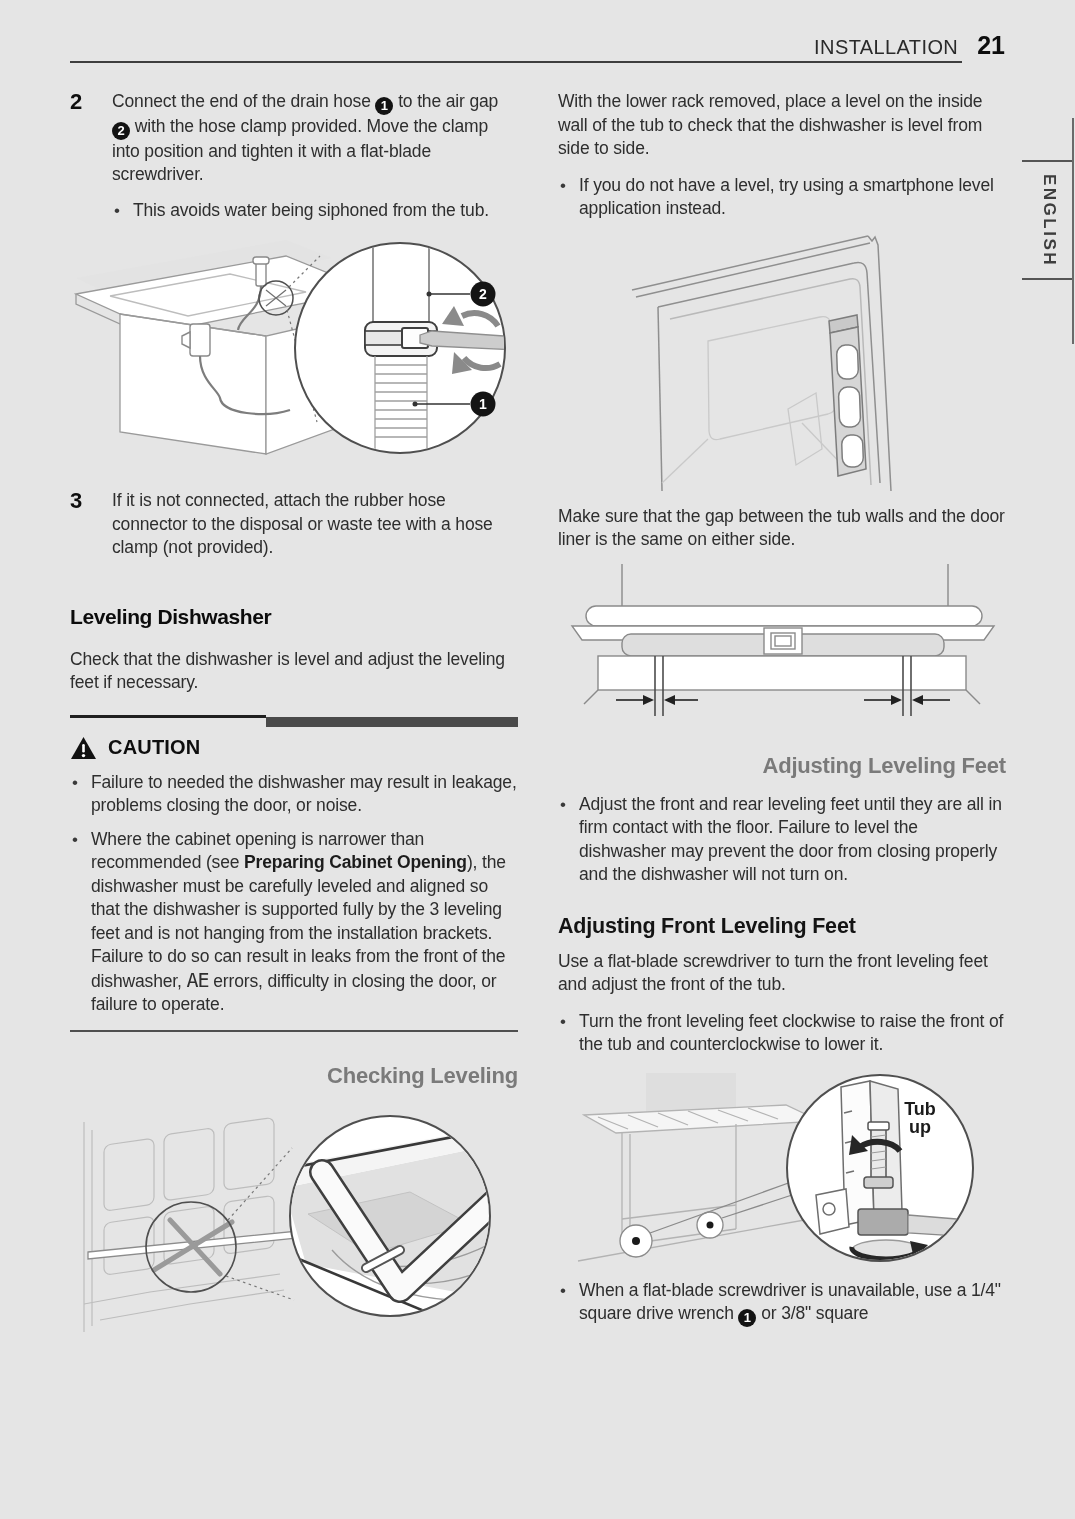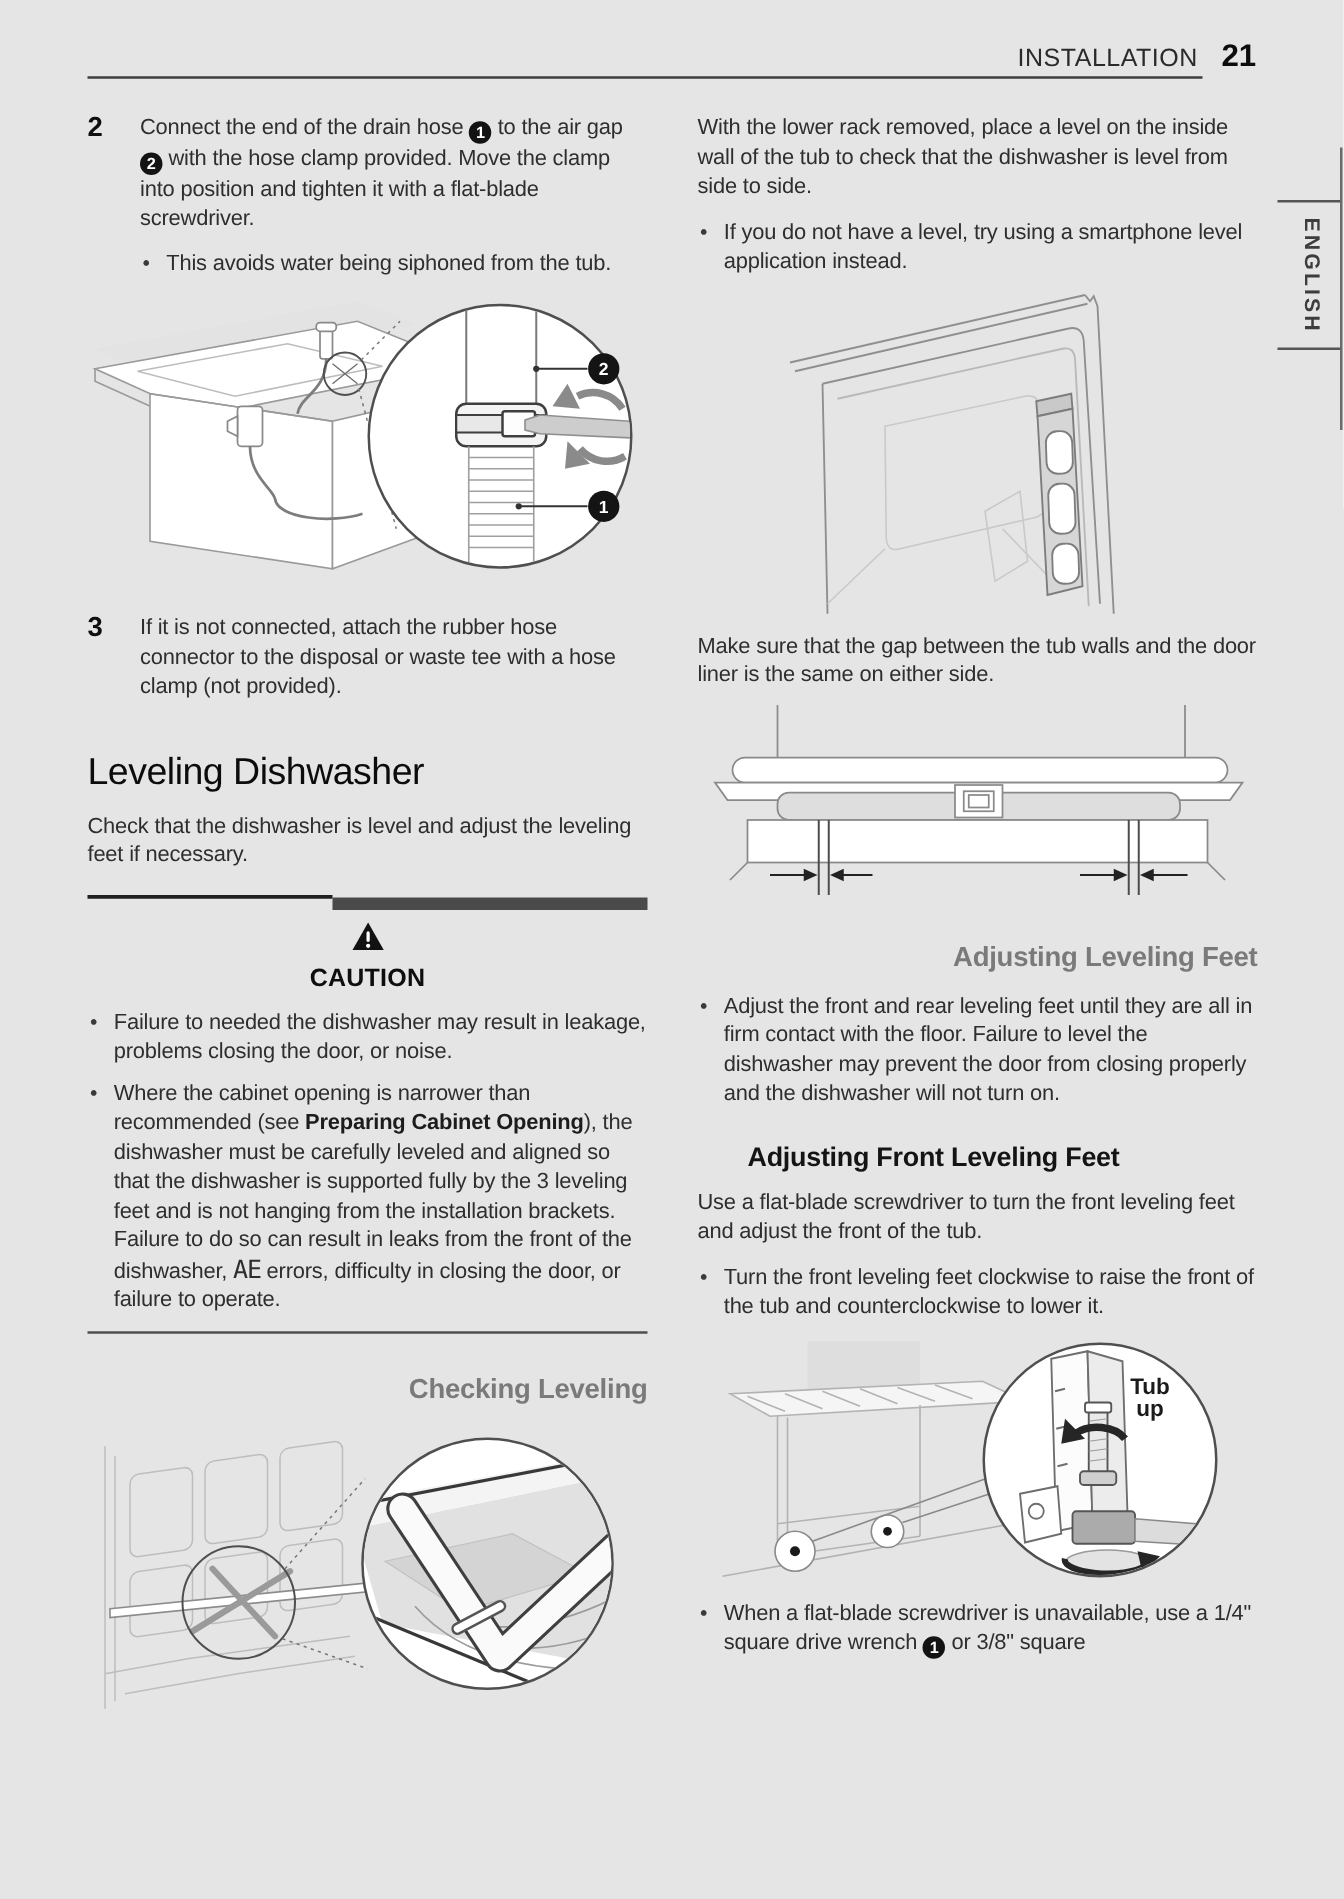--- a/index.html
+++ b/index.html
@@ -31,30 +31,30 @@
   .step-num { font-size:22px; font-weight:700; color:#0f0f0f; line-height:24px; }
   .bullet { display:grid; grid-template-columns:21px 1fr; }
   .bullet .bm { line-height:23.5px; }
   .bullet .bm::before { content:"•"; font-size:17px; color:#3a3a3a; padding-left:2px; }
   .mt12{margin-top:12px;} .mt10{margin-top:10px;} .mt11{margin-top:11px;}
   .mt13{margin-top:13px;} .mt14{margin-top:14px;} .mt15{margin-top:15px;} .mt20{margin-top:20px;} .mt22{margin-top:22px;}
   .mt27{margin-top:27px;} .mt30{margin-top:30px;} .mt36{margin-top:36px;} .mt40{margin-top:40px;}
   .cnum { display:inline-flex; width:18px; height:18px; border-radius:50%; background:#131313;
     color:#fff; font-size:13px; font-weight:700; align-items:center; justify-content:center;
     vertical-align:-3px; letter-spacing:0; }
-  .h1 { font-size:30px; line-height:34px; font-weight:400; color:#0c0c0c; letter-spacing:-0.4px; }
+  .h1 { font-size:21px; line-height:34px; font-weight:700; color:#0c0c0c; letter-spacing:-0.4px; }
   .h2 { font-size:22px; line-height:28px; font-weight:700; color:#7a7a7a; letter-spacing:-0.2px;text-align:right; }
-  .h3 { font-size:21.5px; line-height:25px; font-weight:700; color:#141414; letter-spacing:-0.2px;margin-left:40px; }
+  .h3 { font-size:21.5px; line-height:25px; font-weight:700; color:#141414; letter-spacing:-0.2px; }
   strong { font-weight:700; color:#1c1c1c; }
   .seg7 { font-family:"DejaVu Sans Mono", monospace; font-size:20px; letter-spacing:-1px; }
   
   .c-bar { position:relative; height:12px; }
   .c-bar-thin { position:absolute; left:0; top:0; width:196px; height:3px; background:#1f1f1f; }
   .c-bar-thick { position:absolute; left:196px; right:0; top:2px; height:10px; background:#4a4a4a; }
-  .c-head { display:flex; align-items:center; gap:11px; margin-top:9px;flex-direction:column; }
+  .c-head { display:flex; align-items:flex-start; gap:11px; margin-top:9px; }
   .c-title { font-size:20px; font-weight:700; color:#0e0e0e; letter-spacing:0.2px; }
   .c-bottom { height:2px; background:#4f4f4f; margin-top:13px; }
   
   .illus svg { display:block; width:448px; height:auto; }
   svg text { font-family:"Liberation Sans", sans-serif; }
 </style>
 </head>
 <body>
 
 <div class="page">

